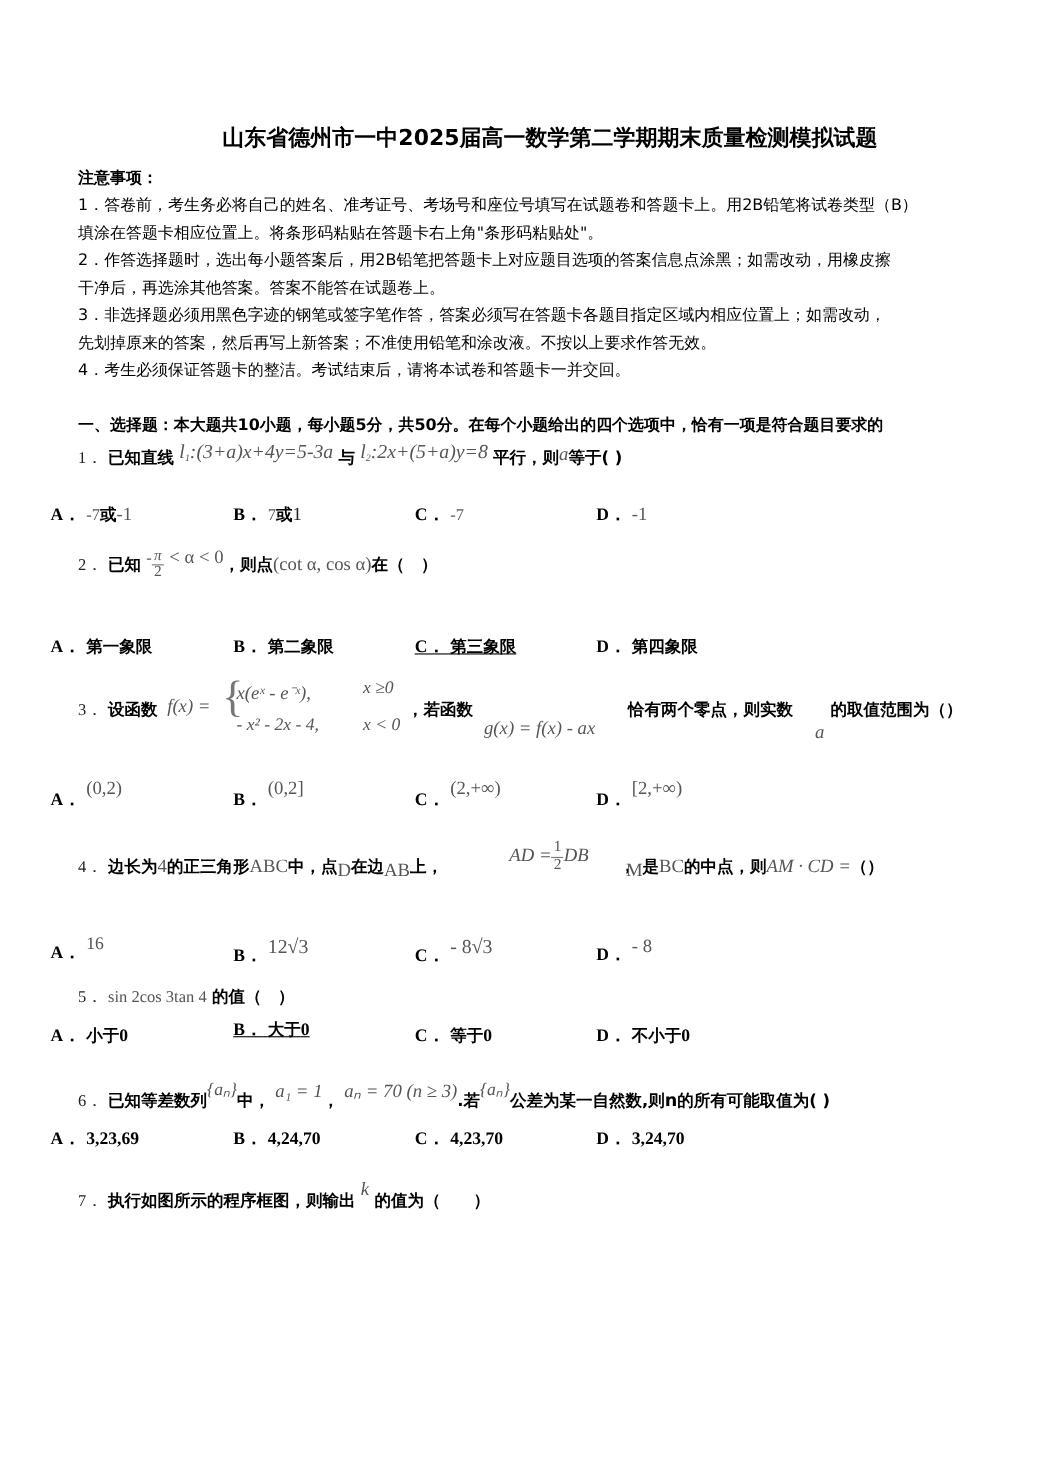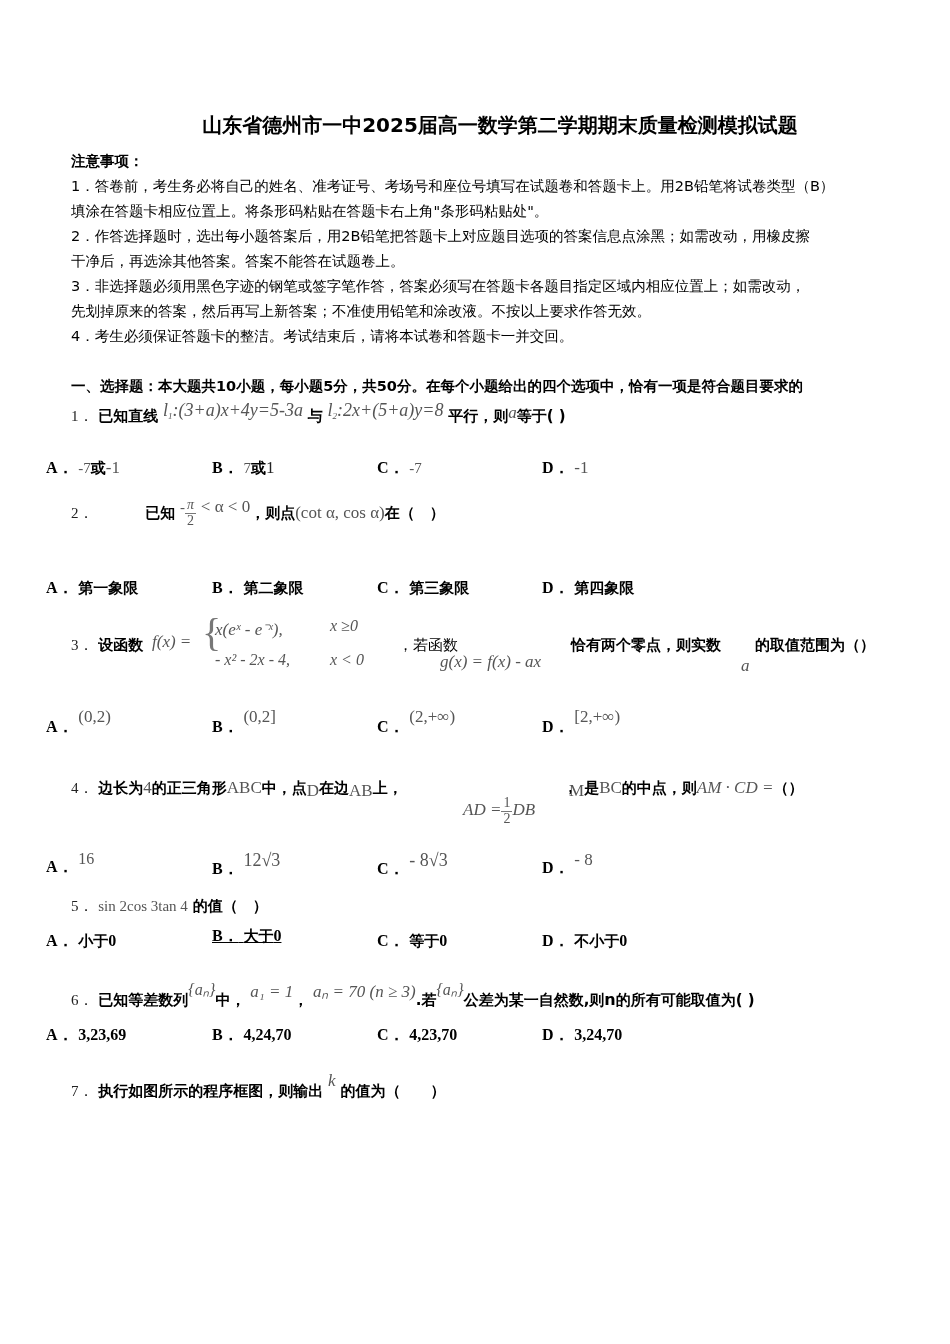--- a/index.html
+++ b/index.html
@@ -48,55 +48,55 @@
   <span class="math" style="font-size:18px;vertical-align:5px;"><span>l</span><span class="sub">2</span><span>:2x+(5+a)y=8</span></span>
   <span style="font-weight:bold;">平行，则</span><span class="math" style="font-size:17px;vertical-align:3px;">a</span><span style="font-weight:bold;margin-top:48px;">等于( )</span>
 </div>
 <div class="opt" style="left:46px;top:458px;"><span class="lbl">A．</span> <span class="mathr">-7</span><span class="txt">或</span><span class="mathr" style="font-size:17px;">-1</span></div>
 <div class="opt" style="left:212px;top:458px;"><span class="lbl">B．</span> <span class="mathr">7</span><span class="txt">或</span><span class="mathb" style="font-size:17px;">1</span></div>
 <div class="opt" style="left:377px;top:458px;"><span class="lbl">C．</span> <span class="mathr">-7</span></div>
 <div class="opt" style="left:542px;top:458px;"><span class="lbl">D．</span> <span class="mathr" style="font-size:17px;">-1</span></div>
 
 <div class="abs q" style="top:497px;">
   <span class="qnum">2．</span>
-  <span style="font-weight:bold;margin-left:47px;">已知</span>
+  <span style="font-weight:bold;">已知</span>
   <span class="mathr" style="vertical-align:6px;">-</span><span class="frac mathr"><span class="n" style="font-style:italic;">π</span><span class="d">2</span></span>
   <span class="mathr" style="font-size:17px;vertical-align:6px;">&lt; α &lt; 0</span><span style="font-weight:bold;">，则点</span><span class="mathr" style="font-size:17px;">(cot α, cos α)</span><span style="font-weight:bold;">在（　）</span>
 </div>
 <div class="opt" style="left:46px;top:578px;"><span class="lbl">A．</span> <span class="txt">第一象限</span></div>
 <div class="opt" style="left:212px;top:578px;"><span class="lbl">B．</span> <span class="txt">第二象限</span></div>
-<div class="opt" style="left:377px;top:578px;"><span class="lbl">C．</span> <span class="txt">第三象限</span></div>
+<div class="opt" style="left:377px;top:578px;text-decoration:underline;"><span class="lbl">C．</span> <span class="txt">第三象限</span></div>
 <div class="opt" style="left:542px;top:578px;"><span class="lbl">D．</span> <span class="txt">第四象限</span></div>
 
 <div class="abs q" style="top:636px;">
   <span class="qnum">3．</span>
   <span style="font-weight:bold;">设函数</span>
 </div>
 <div class="abs math" style="left:127px;top:632px;font-size:17px;">f(x) =</div>
 <div class="abs brace" style="left:177px;top:609px;">{</div>
 <div class="abs math" style="left:190px;top:617px;font-size:17px;">x(eˣ - e⁻ˣ),</div>
 <div class="abs math" style="left:305px;top:617px;font-size:16px;">x ≥0</div>
 <div class="abs math" style="left:190px;top:651px;font-size:16px;">- x² - 2x - 4,</div>
 <div class="abs math" style="left:305px;top:651px;font-size:16px;">x &lt; 0</div>
-<div class="abs q" style="left:345px;top:636px;font-weight:normal;margin-left:28px;">，若函数</div>
+<div class="abs q" style="left:345px;top:636px;font-weight:bold;">，若函数</div>
 <div class="abs math" style="left:415px;top:652px;font-size:17px;">g(x) = f(x) - ax</div>
 <div class="abs q" style="left:546px;top:636px;font-weight:bold;">恰有两个零点，则实数</div>
 <div class="abs math" style="left:716px;top:656px;font-size:17px;">a</div>
 <div class="abs q" style="left:730px;top:636px;font-weight:bold;">的取值范围为（）</div>
 
 <div class="opt" style="left:46px;top:707px;"><span class="lbl">A．</span> <span class="mathr" style="font-size:17px;vertical-align:10px;">(0,2)</span></div>
 <div class="opt" style="left:212px;top:707px;"><span class="lbl">B．</span> <span class="mathr" style="font-size:17px;vertical-align:10px;">(0,2]</span></div>
 <div class="opt" style="left:377px;top:707px;"><span class="lbl">C．</span> <span class="mathr" style="font-size:17px;vertical-align:10px;">(2,+∞)</span></div>
 <div class="opt" style="left:542px;top:707px;"><span class="lbl">D．</span> <span class="mathr" style="font-size:17px;vertical-align:10px;">[2,+∞)</span></div>
 
 <div class="abs q" style="top:778px;">
   <span class="qnum">4．</span>
   <span style="font-weight:bold;">边长为</span><span class="mathr" style="font-size:17px;">4</span><span style="font-weight:bold;">的正三角形</span><span class="mathr" style="font-size:17px;">ABC</span><span style="font-weight:bold;">中，点</span><span class="mathr" style="font-size:17px;vertical-align:-3px;">D</span><span style="font-weight:bold;">在边</span><span class="mathr" style="font-size:17px;vertical-align:-3px;">AB</span><span style="font-weight:bold;">上，</span>
 </div>
-<div class="abs math" style="left:438px;top:764px;font-size:17px;margin-top:32px;"><span>AD =</span><span class="frac" style="font-style:normal;"><span class="n">1</span><span class="d">2</span></span><span>DB</span></div>
+<div class="abs math" style="left:438px;top:764px;font-size:17px;"><span>AD =</span><span class="frac" style="font-style:normal;"><span class="n">1</span><span class="d">2</span></span><span>DB</span></div>
 <div class="abs q" style="left:538px;top:778px;font-weight:bold;"><span>，</span></div>
 <div class="abs q" style="left:544px;top:778px;"><span class="mathr" style="font-size:17px;vertical-align:-3px;">M</span><span style="font-weight:bold;">是</span><span class="mathr" style="font-size:17px;">BC</span><span style="font-weight:bold;">的中点，则</span><span class="math" style="font-size:17px;">AM · CD =</span><span style="font-weight:bold;">（）</span></div>
 
 <div class="opt" style="left:46px;top:850px;"><span class="lbl">A．</span> <span class="mathr" style="font-size:16px;vertical-align:8px;">16</span></div>
 <div class="opt" style="left:212px;top:850px;"><span class="lbl">B．</span> <span class="mathr" style="font-size:18px;vertical-align:8px;">12√3</span></div>
 <div class="opt" style="left:377px;top:850px;"><span class="lbl">C．</span> <span class="mathr" style="font-size:18px;vertical-align:8px;">- 8√3</span></div>
 <div class="opt" style="left:542px;top:850px;"><span class="lbl">D．</span> <span class="mathr" style="font-size:17px;vertical-align:8px;">- 8</span></div>
 
 <div class="abs q" style="top:897px;">
   <span class="qnum">5．</span>

